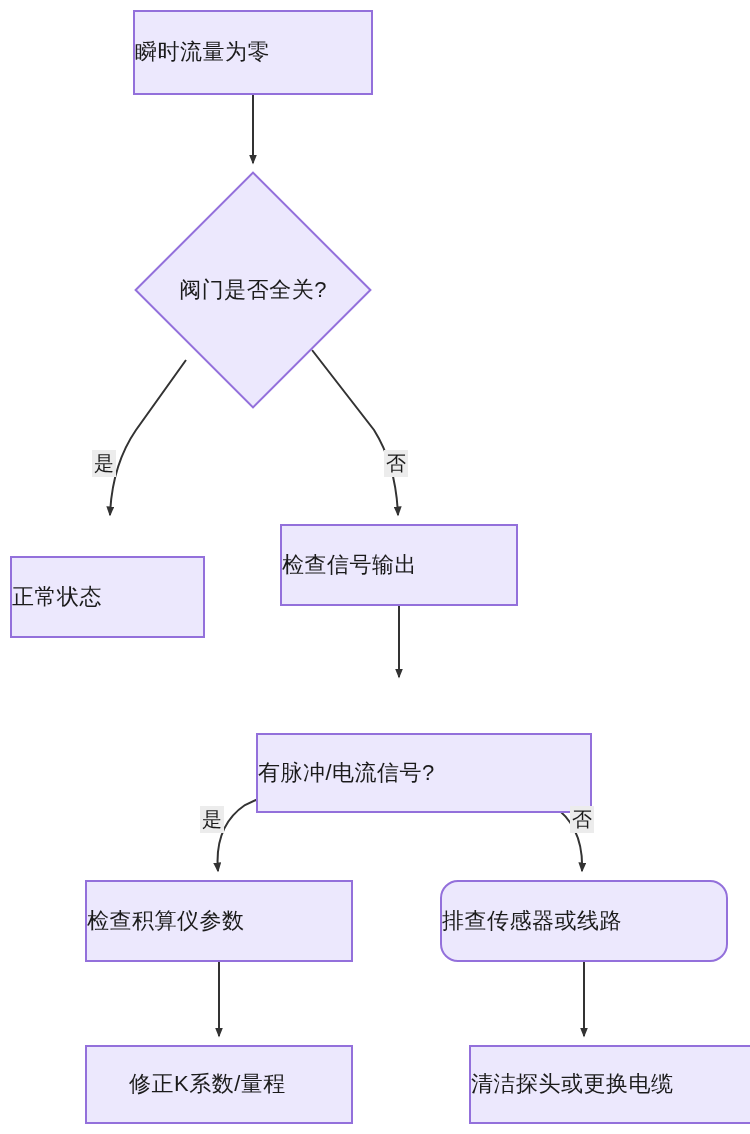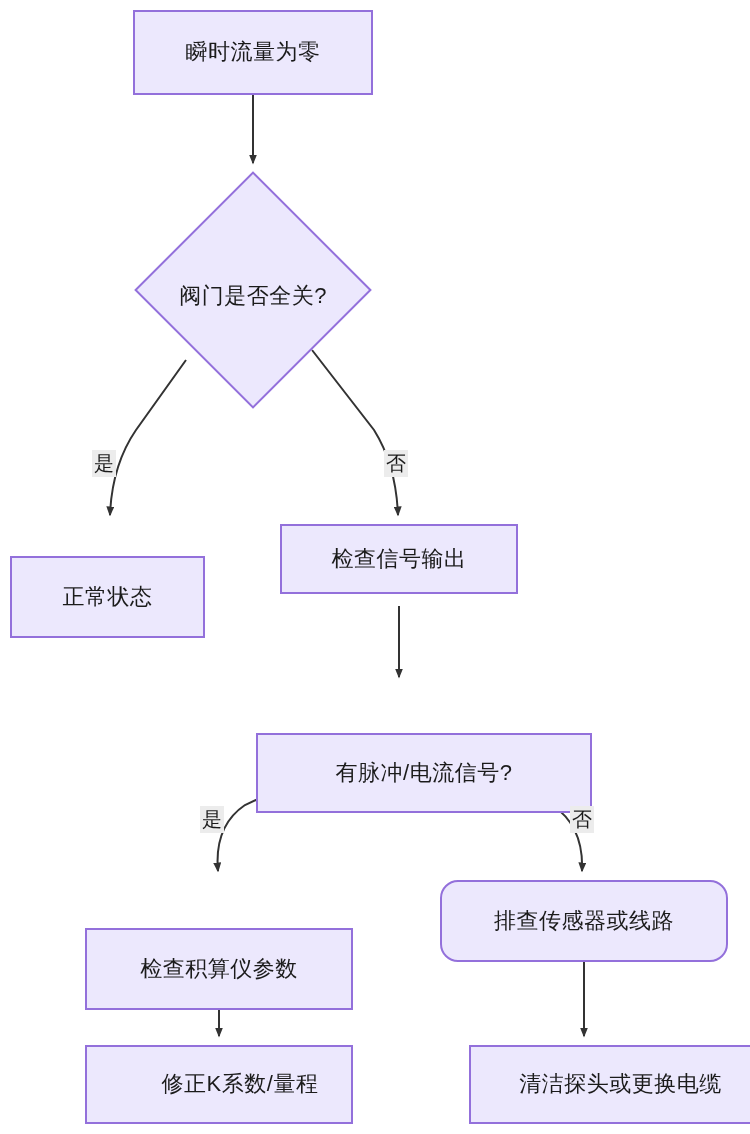--- a/index.html
+++ b/index.html
@@ -26,21 +26,21 @@
     height: 1134px;
     pointer-events: none;
   }
   .node {
     position: absolute;
     box-sizing: border-box;
     background: #ece8fd;
     border: 2px solid #9370db;
     display: flex;
     align-items: center;
-    justify-content: center;
+    justify-content: flex-start;
     color: #1b1b1b;
     font-size: 22px;
     line-height: 1.2;
     letter-spacing: 0.5px;
     white-space: nowrap;
   }
   .node-label {
     display: block;
     text-align: center;
   }
@@ -60,21 +60,21 @@
     margin-left: -84px;
     margin-top: -84px;
     background: #ece8fd;
     border: 2px solid #9370db;
     transform: rotate(45deg);
     box-sizing: border-box;
   }
   .diamond .diamond-text {
     position: absolute;
     left: 0;
-    top: 6px;
+    top: 0;
     width: 100%;
     height: 100%;
     display: flex;
     align-items: center;
     justify-content: center;
     color: #1b1b1b;
     font-size: 22px;
     white-space: nowrap;
     letter-spacing: 0.5px;
   }
@@ -85,23 +85,23 @@
     font-size: 20px;
     line-height: 1.25;
     padding: 1px 2px;
     white-space: nowrap;
   }
 
   
   #n-start   { left: 133px; top: 10px;   width: 240px; height: 85px; }
   #n-dec1    { left: 134px; top: 172px;  width: 238px; height: 236px; }
   #n-normal  { left: 10px;  top: 524px;  width: 195px; height: 82px; margin-top: 32px; }
-  #n-check   { left: 280px; top: 524px;  width: 238px; height: 70px; }
+  #n-check   { left: 280px; top: 524px;  width: 238px; height: 82px; }
   #n-dec2    { left: 256px; top: 686px;  width: 336px; height: 80px; margin-top: 47px; }
-  #n-params  { left: 85px;  top: 928px;  width: 268px; height: 82px; }
+  #n-params  { left: 85px;  top: 880px;  width: 268px; height: 82px; }
   #n-sensor  { left: 440px; top: 880px;  width: 288px; height: 82px; border-radius: 18px; }
   #n-kfactor { left: 85px;  top: 1045px; width: 268px; height: 79px; padding-left: 42px; }
   #n-clean   { left: 425px; top: 1045px; width: 303px; height: 79px; margin-left: 44px; }
 
   
   #el-d1-yes { left: 92px;  top: 450px; }
   #el-d1-no  { left: 384px; top: 450px; }
   #el-d2-yes { left: 200px; top: 806px; }
   #el-d2-no  { left: 570px; top: 806px; }
 </style>

